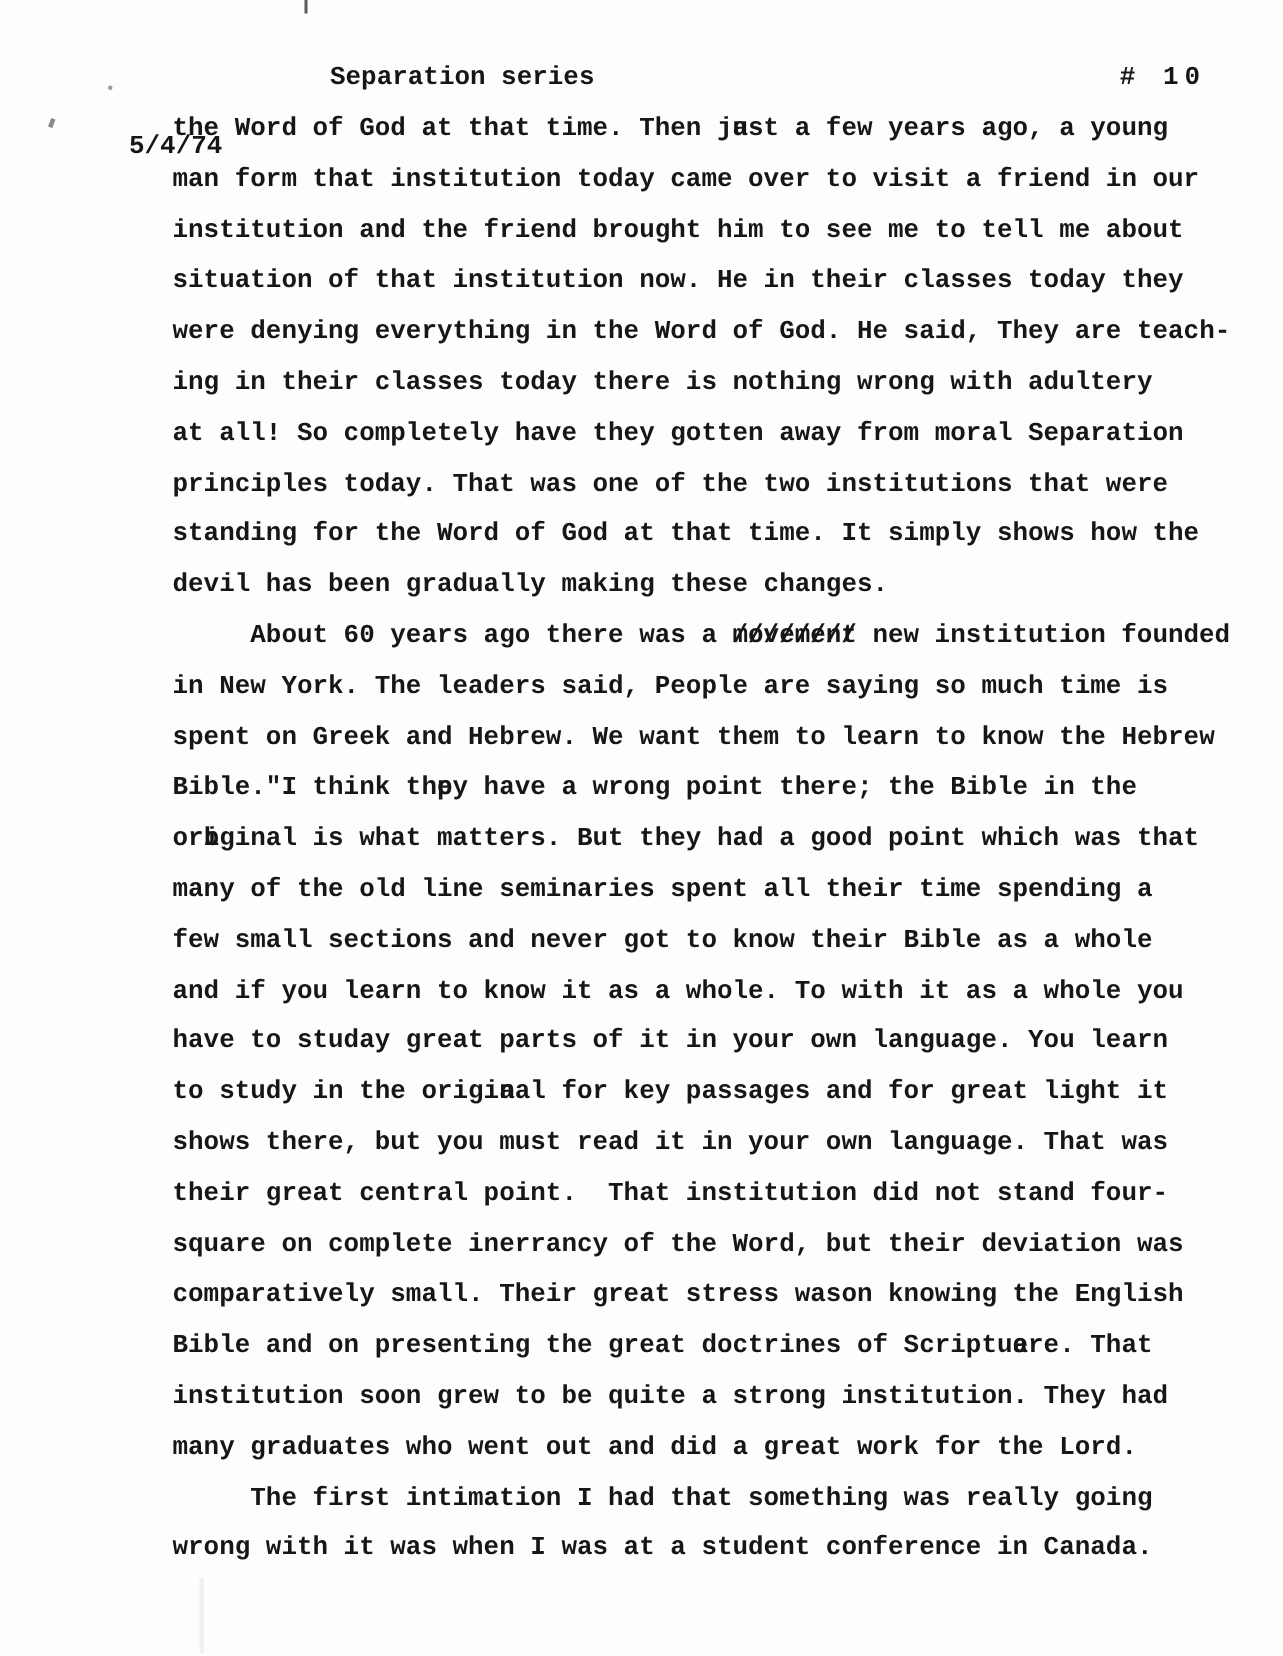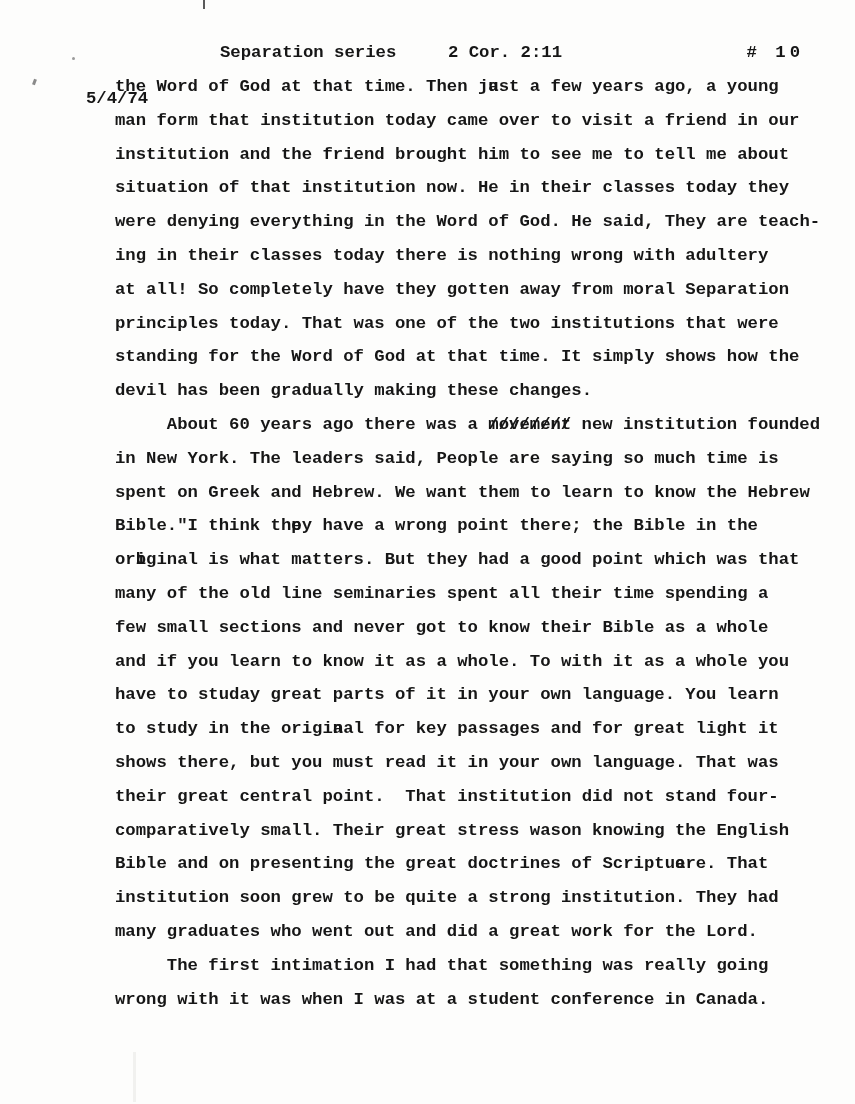--- a/index.html
+++ b/index.html
@@ -53,21 +53,20 @@
 
 <div class="page">
   <div class="artifact a1"></div>
   <div class="artifact a2"></div>
   <div class="artifact a3"></div>
   <div class="artifact a4"></div>
 
   <div class="header">
     <span class="h-date">5/4/74</span>
     <span class="h-series">Separation series</span>
-    <span class="h-scripture">2 Cor. 2:11</span>
     <span class="h-pagenum"># 10</span>
   </div>
 
   <div class="bodytext" id="bodytext">
       <div class="line">the Word of God at that time. Then j<span class="ov">u<span class="top">a</span></span>st a few years ago, a young</div>
       <div class="line">man form that institution today came over to visit a friend in our</div>
       <div class="line">institution and the friend brought him to see me to tell me about</div>
       <div class="line">situation of that institution now. He in their classes today they</div>
       <div class="line">were denying everything in the Word of God. He said, They are teach-</div>
       <div class="line">ing in their classes today there is nothing wrong with adultery</div>
@@ -80,20 +79,21 @@
       <div class="line">spent on Greek and Hebrew. We want them to learn to know the Hebrew</div>
       <div class="line">Bible."I think th<span class="ov">e<span class="top">p</span></span>y have a wrong point there; the Bible in the</div>
       <div class="line">or<span class="ov">b<span class="top">i</span></span>ginal is what matters. But they had a good point which was that</div>
       <div class="line">many of the old line seminaries spent all their time spending a</div>
       <div class="line">few small sections and never got to know their Bible as a whole</div>
       <div class="line">and if you learn to know it as a whole. To with it as a whole you</div>
       <div class="line">have to studay great parts of it in your own language. You learn</div>
       <div class="line">to study in the origi<span class="ov">n<span class="top">a</span></span>al for key passages and for great light it</div>
       <div class="line">shows there, but you must read it in your own language. That was</div>
       <div class="line">their great central point.  That institution did not stand four-</div>
+      <div class="line">square on complete inerrancy of the Word, but their deviation was</div>
       <div class="line">comparatively small. Their great stress wason knowing the English</div>
       <div class="line">Bible and on presenting the great doctrines of Scriptu<span class="ov">e<span class="top">a</span></span>re. That</div>
       <div class="line">institution soon grew to be quite a strong institution. They had</div>
       <div class="line">many graduates who went out and did a great work for the Lord.</div>
       <div class="line">     The first intimation I had that something was really going</div>
       <div class="line">wrong with it was when I was at a student conference in Canada.</div>
     </div>
 </div>
 
 </body></html>

